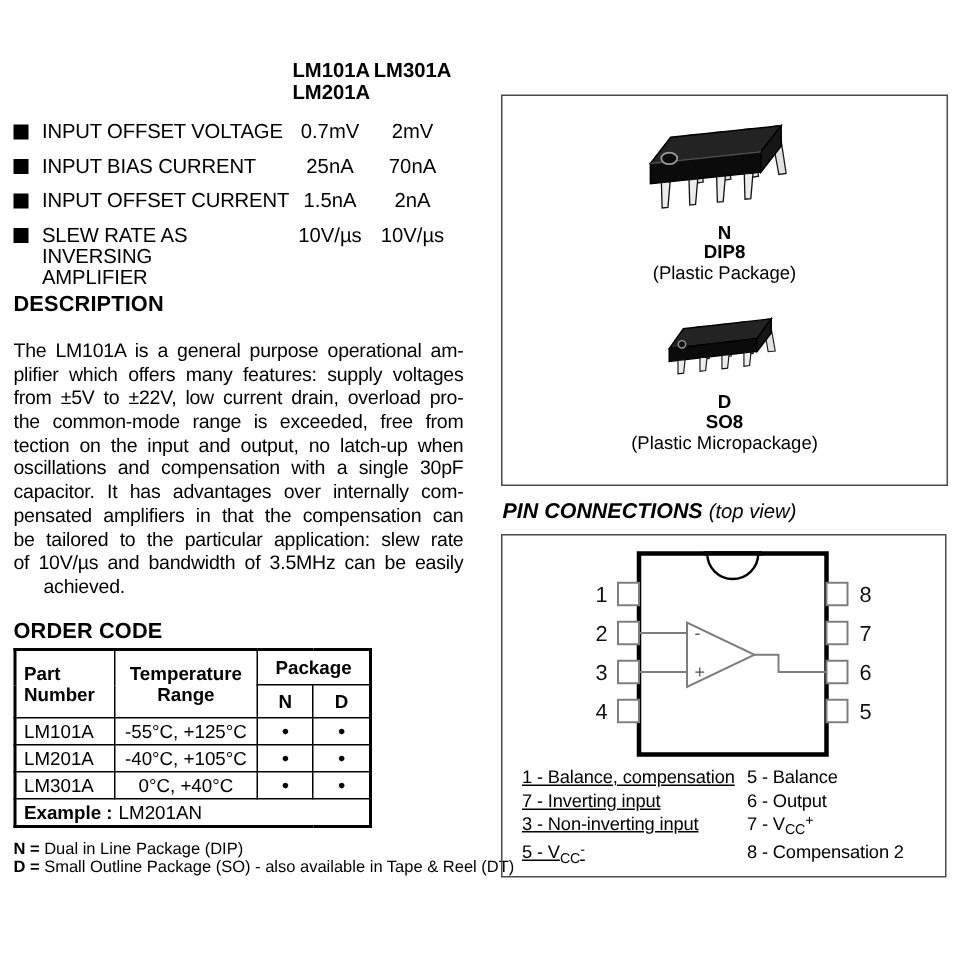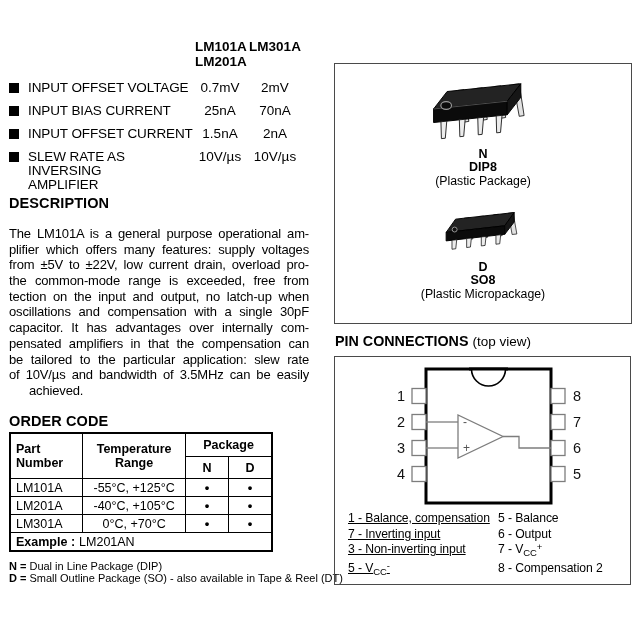--- a/index.html
+++ b/index.html
@@ -16,40 +16,40 @@
   .fcol2{width:52px;text-align:center;margin-left:4px;}
   .feat-row{display:flex;align-items:flex-start;margin-bottom:9px;line-height:14px;}
   .bullet{width:10px;height:10px;background:#000;margin-top:2px;flex:0 0 10px;}
   .flabel{flex:1;margin-left:9px;letter-spacing:-0.1px;}
   
   .heading{position:absolute;left:9px;font-size:14.5px;font-weight:bold;letter-spacing:0.1px;}
   .desc-text{position:absolute;left:9px;top:226px;width:300px;font-size:13px;letter-spacing:-0.15px;}
   .dline{text-align:justify;height:15.7px;overflow:hidden;}
   .dline::after{content:"";display:inline-block;width:100%;height:0;}
   
-  .order-table{position:absolute;left:9px;top:432px;width:264px;border-collapse:collapse;font-size:12.5px;}
+  .order-table{position:absolute;left:9px;top:432px;width:239px;border-collapse:collapse;font-size:12.5px;}
   .order-table th,.order-table td{border:1px solid #000;padding:0 5px;}
   .order-table{border:2px solid #000;}
   .order-table th{font-weight:bold;}
   th.h1{height:22px;} th.h2{height:21px;}
   .order-table td{height:17px;}
   .c-part{width:75px;text-align:left;}
   .c-range{width:109px;text-align:center;}
   .c-pkg{width:44px;text-align:center;}
   .dot{font-size:13px;font-weight:bold;}
   .example-cell span{margin-left:4px;}
   .notes{position:absolute;left:9px;top:561px;font-size:11px;line-height:11.5px;}
   .notes b{margin-right:3px;}
   
   .pkg-box{position:absolute;left:334px;top:63px;width:296px;height:259px;border:1.5px solid #4a4a4a;}
   .pkg-group{position:absolute;left:0;right:0;text-align:center;}
   .pkg-dip{top:8px;} .pkg-so{top:140px;}
   .pkg-code,.pkg-name{font-size:12.5px;font-weight:bold;line-height:13px;}
   .pkg-sub{font-size:12.3px;line-height:14px;}
-  .pin-heading{position:absolute;left:335px;top:333px;font-size:14.3px;}
+  .pin-heading{position:absolute;left:335px;top:333px;font-size:14.3px;font-style:italic;}
   .pin-heading .bold{font-weight:bold;}
   .pin-heading .light{font-weight:normal;font-size:13.5px;margin-left:4px;}
   .pin-box{position:absolute;left:334px;top:356px;width:295px;height:227px;border:1.5px solid #4a4a4a;}
   .pin-svg{position:absolute;left:0;top:0;}
   .pin-list{position:absolute;font-size:12.2px;line-height:15.5px;letter-spacing:-0.1px;}
   .pin-list-left{left:13px;top:154px;text-decoration:underline;}
   .pin-list-right{left:163px;top:154px;}
   .pline .vsub{font-size:9.5px;line-height:0;vertical-align:-3px;}
   .pline .vsup{font-size:9.5px;line-height:0;vertical-align:3px;}
   .gap{margin-top:3px;}
@@ -137,21 +137,21 @@
     <td class="c-pkg dot">•</td>
   </tr>
   <tr>
     <td class="c-part">LM201A</td>
     <td class="c-range">-40°C, +105°C</td>
     <td class="c-pkg dot">•</td>
     <td class="c-pkg dot">•</td>
   </tr>
   <tr>
     <td class="c-part">LM301A</td>
-    <td class="c-range">0°C, +70°C</td>
+    <td class="c-range">0°C, +40°C</td>
     <td class="c-pkg dot">•</td>
     <td class="c-pkg dot">•</td>
   </tr>
   <tr>
     <td class="example-cell" colspan="4">
       <b>Example :</b><span>LM201AN</span>
     </td>
   </tr>
 </tbody>
   </table>

